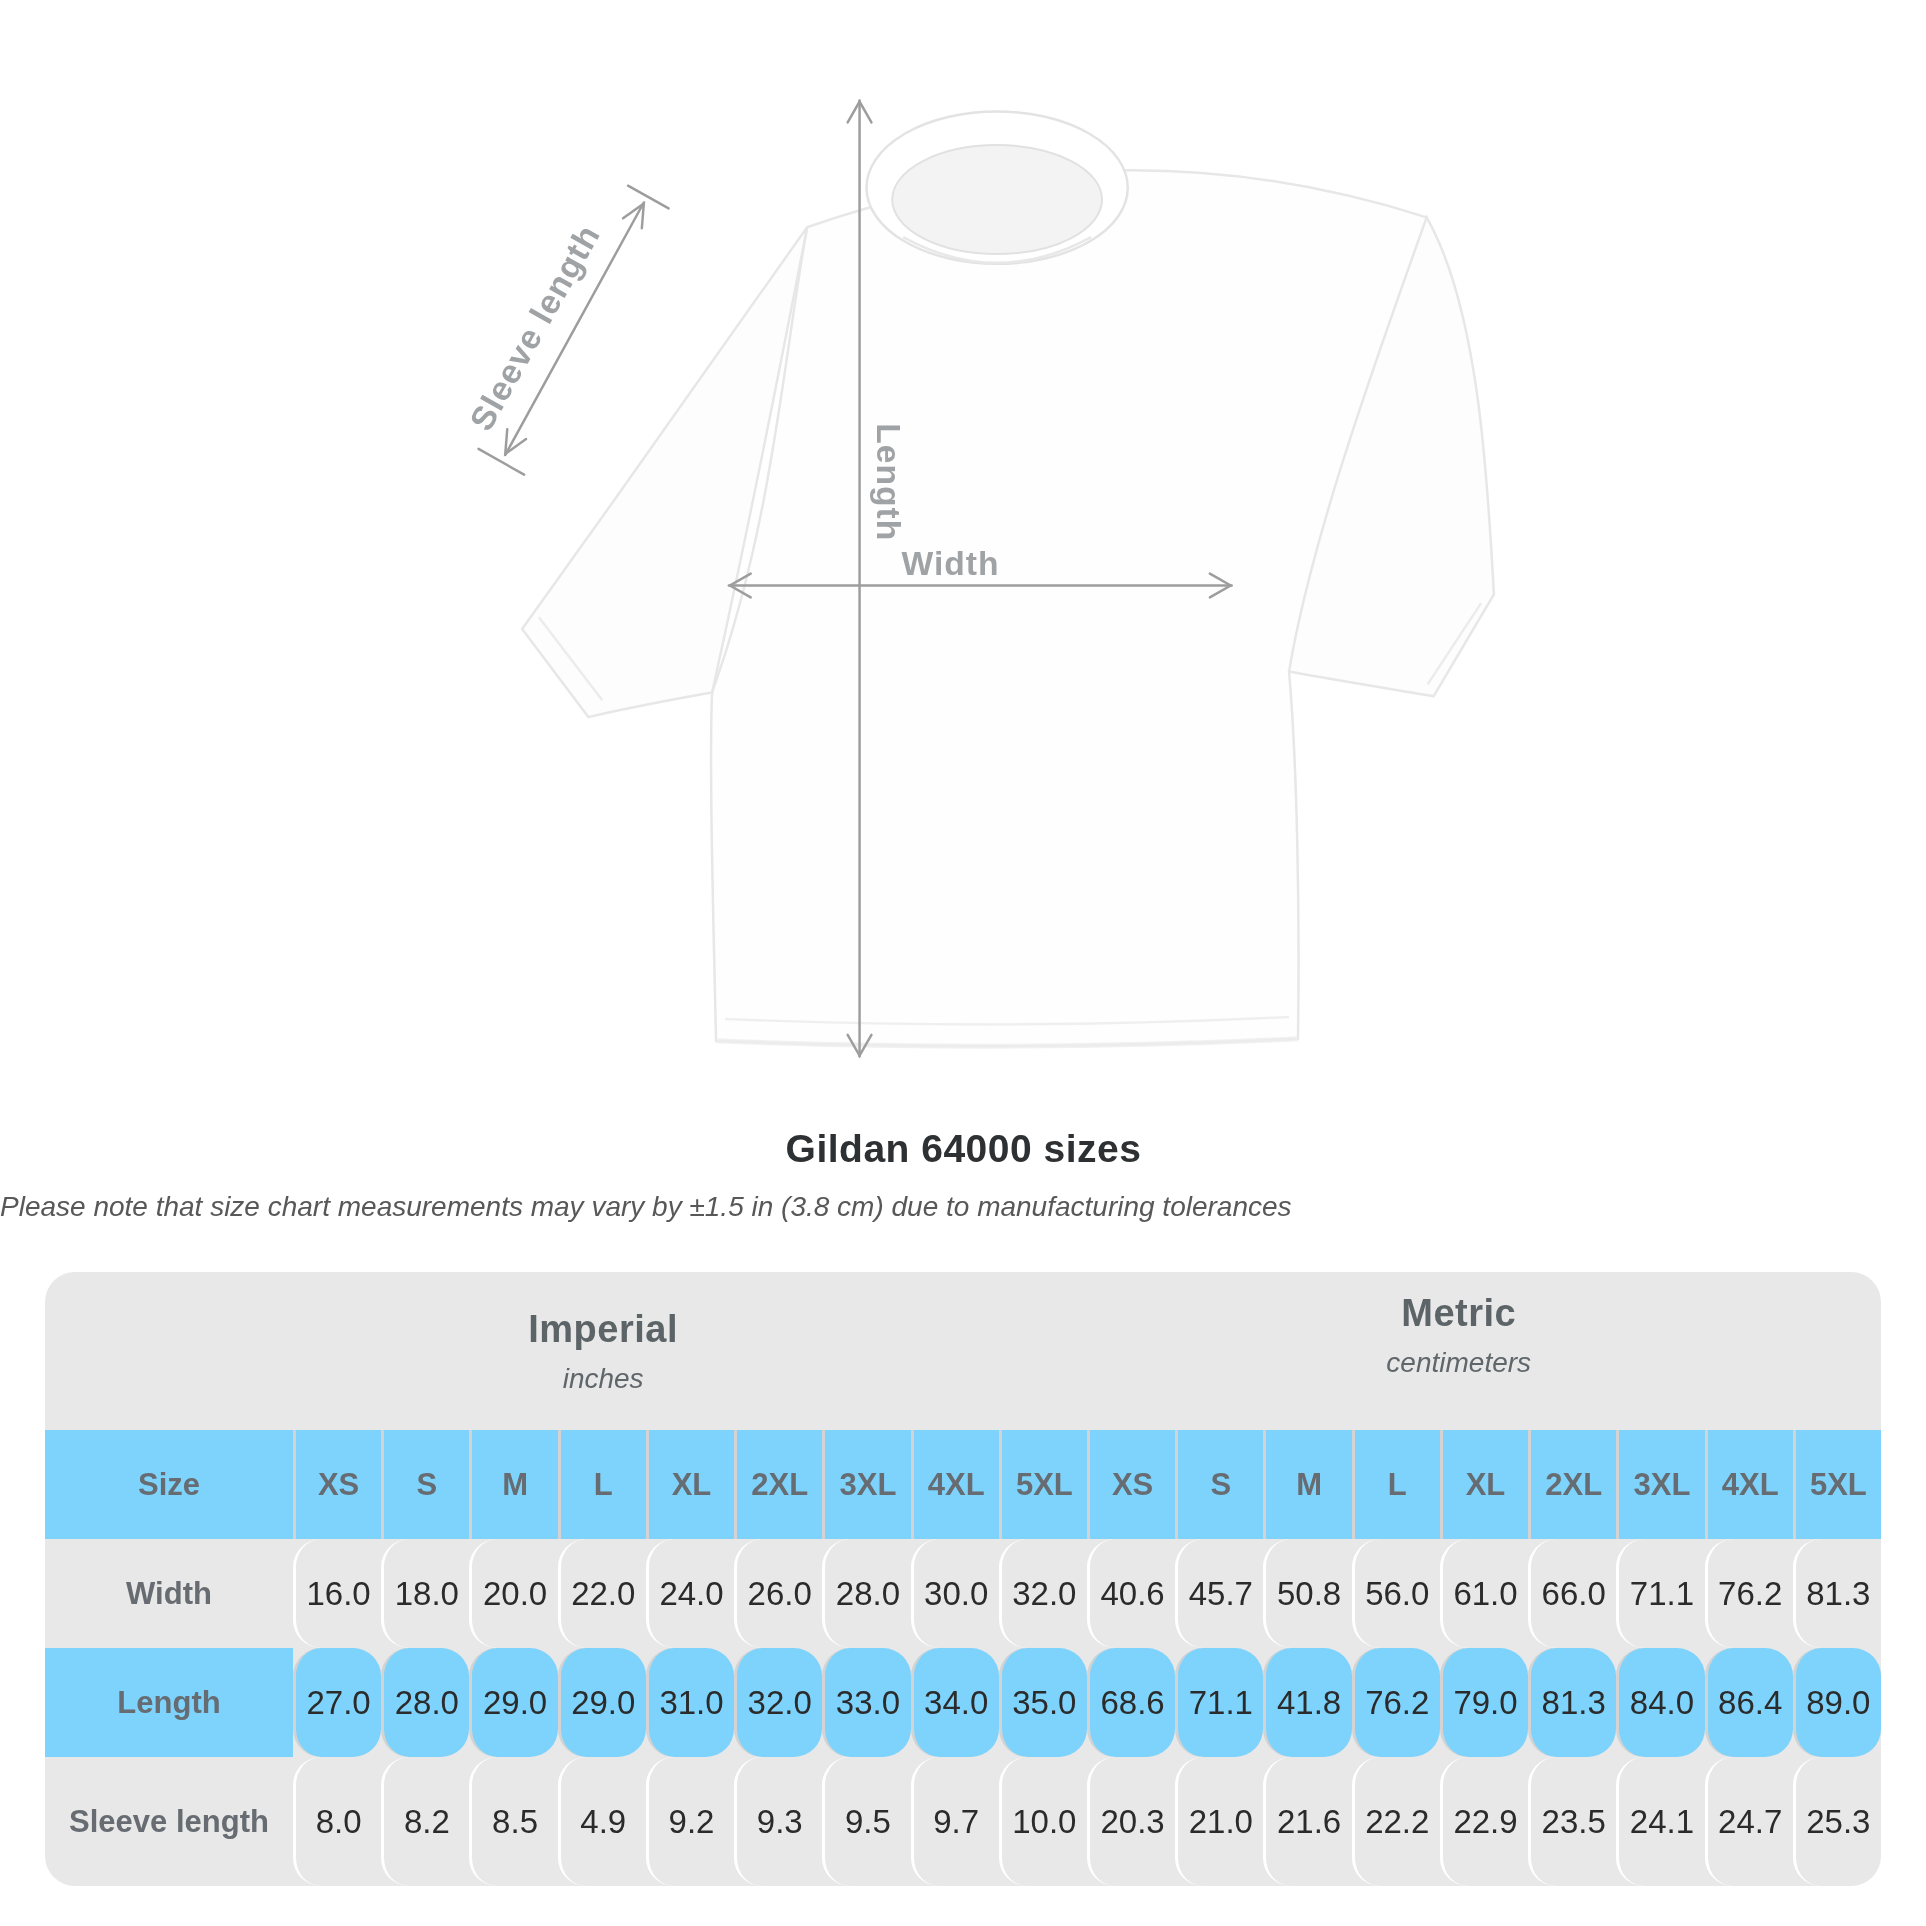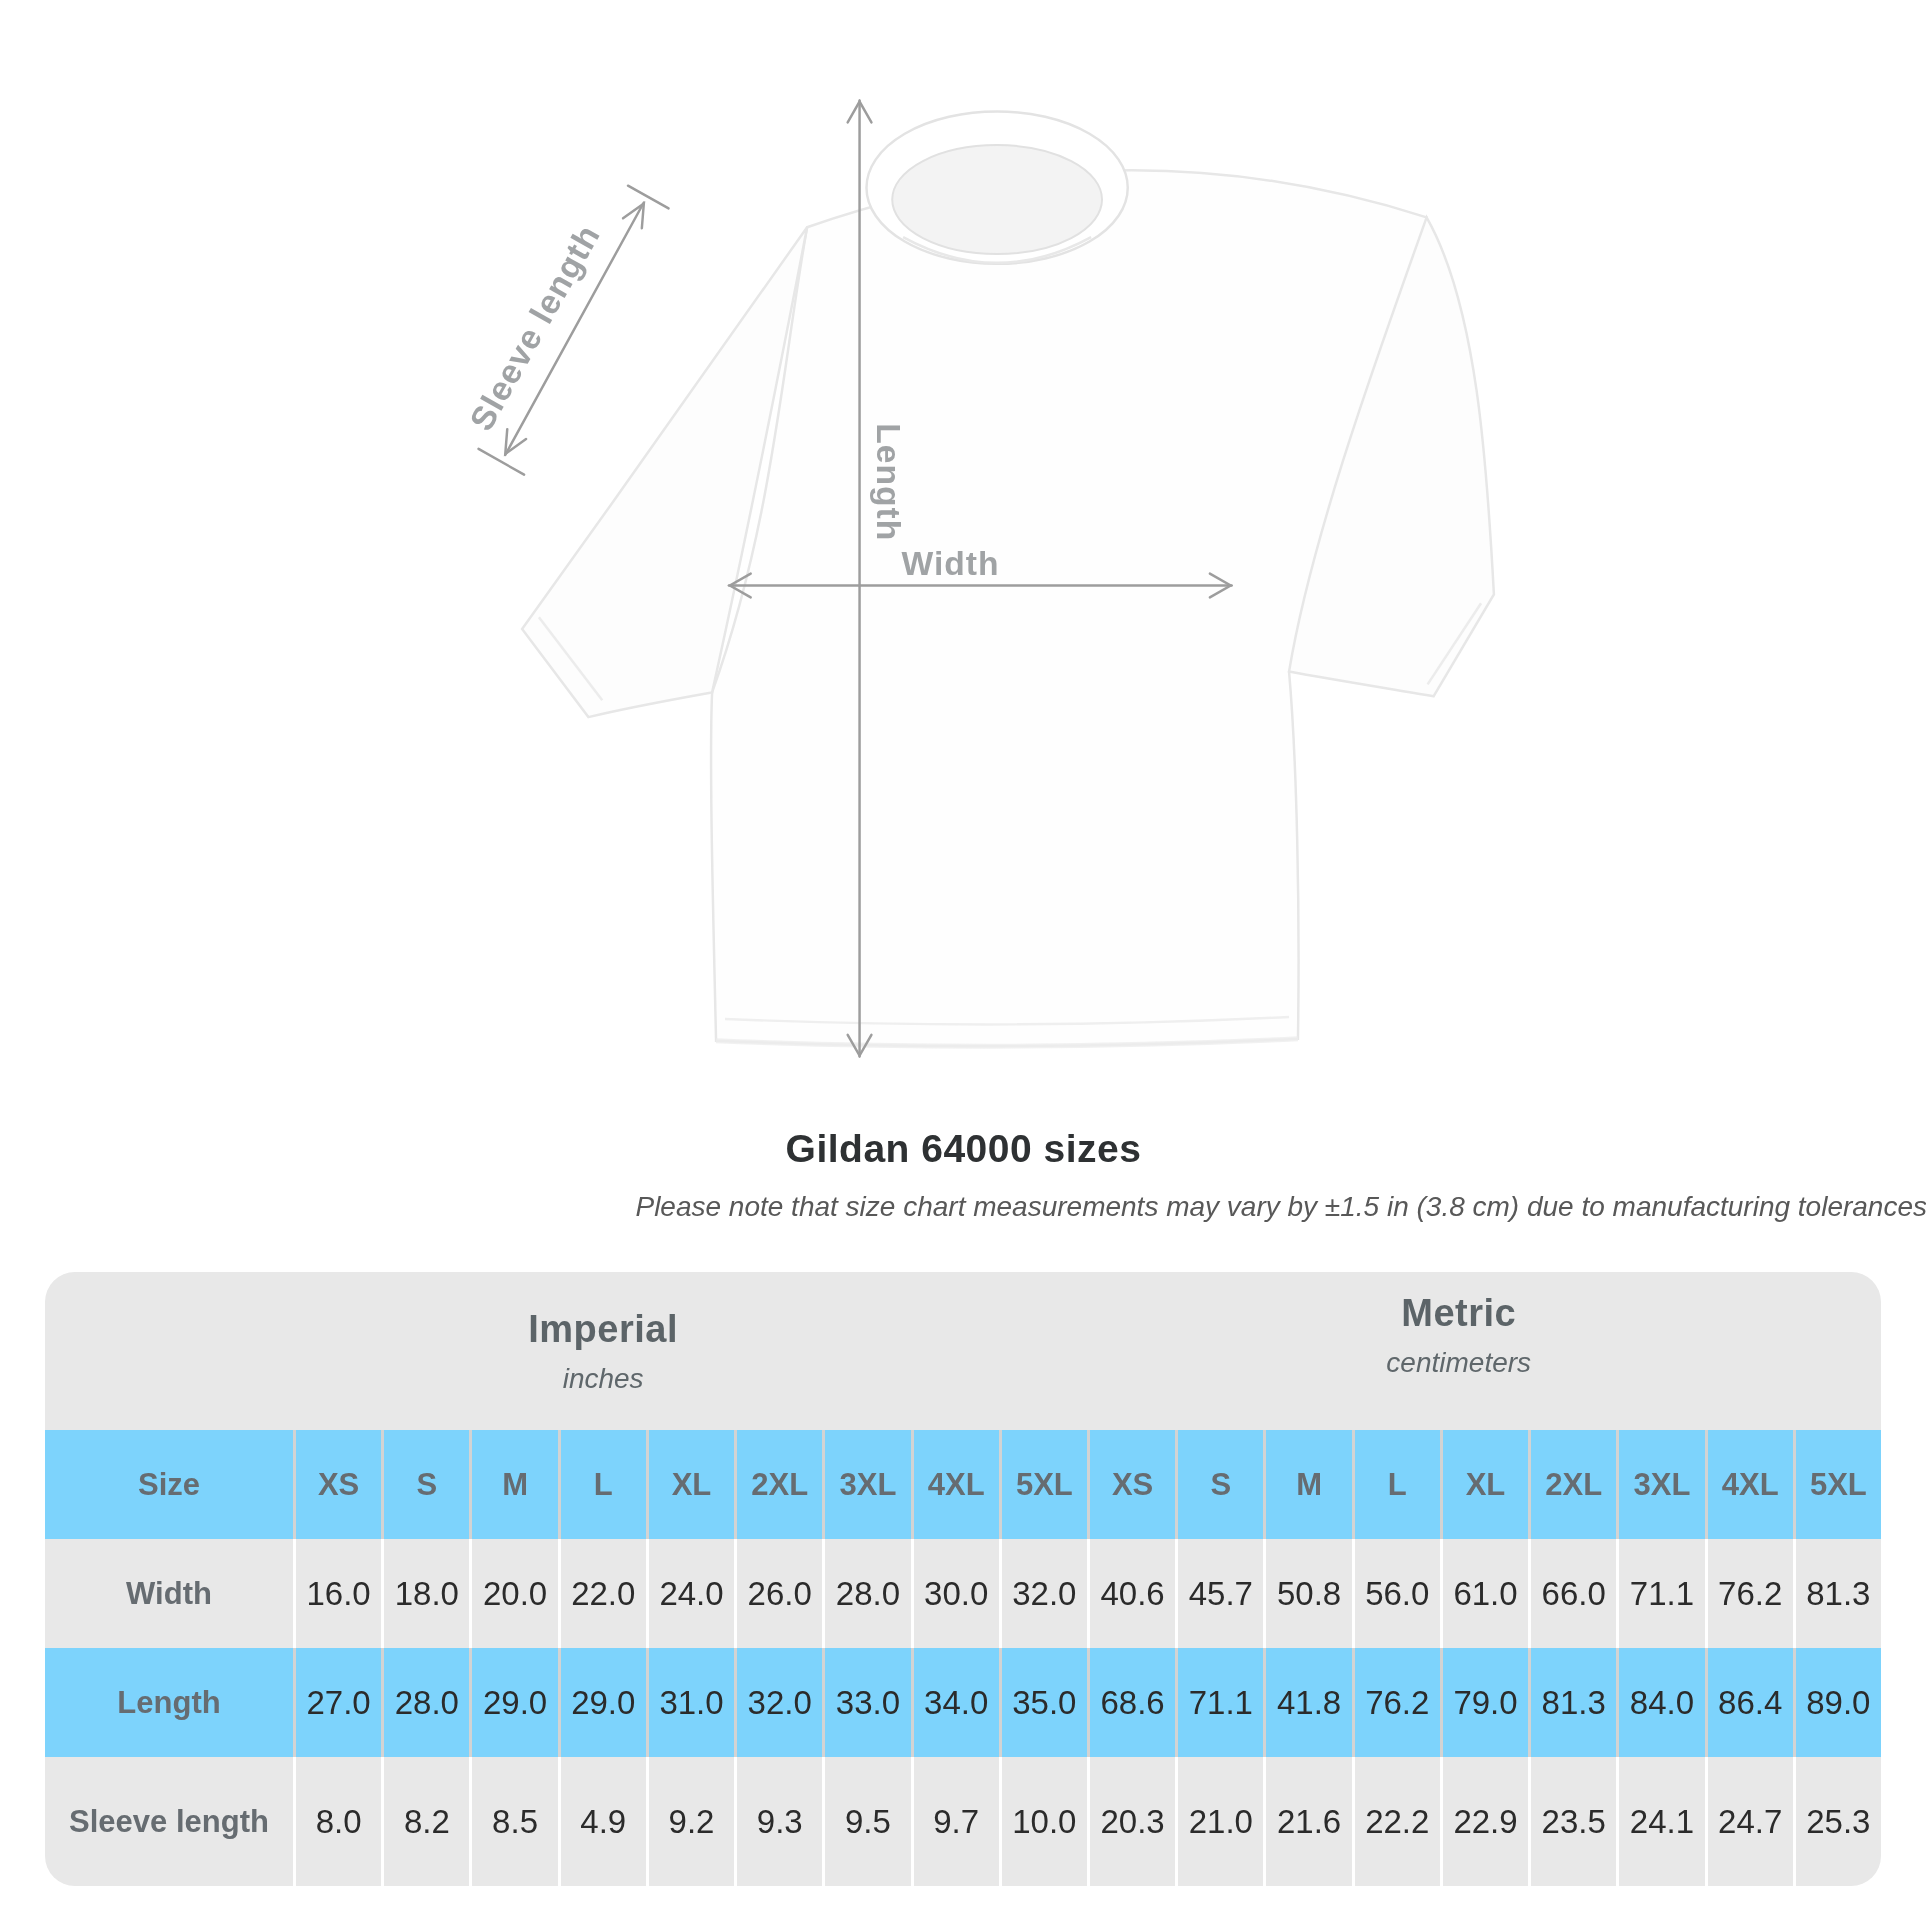--- a/index.html
+++ b/index.html
@@ -8,21 +8,21 @@
     font-family:"Liberation Sans", sans-serif;
   }
   
   .figure{position:absolute;left:416px;top:59px;width:1089px;height:1049px;}
   
   .title{
     position:absolute;top:1127px;left:0;right:0;margin:0;text-align:center;
     font-size:39px;font-weight:bold;color:#2e3133;letter-spacing:0.5px;
   }
   .subtitle{
-    position:absolute;top:1191px;left:0;right:0;margin:0;text-align:right;
+    position:absolute;top:1191px;left:0;right:0;margin:0;text-align:left;
     font-size:28px;font-style:italic;color:#585858;
   }
   
   .panel{
     position:absolute;left:45px;top:1272px;width:1836px;height:614px;
     background:#e8e8e8;border-radius:30px;overflow:hidden;
   }
   .band{position:relative;height:158px;}
   .sec{position:absolute;transform:translateX(-50%);text-align:center;color:#5c6468;}
   .sec-imp{left:30.4%;top:36px;}
@@ -38,21 +38,21 @@
   .c{
     display:flex;align-items:center;justify-content:center;
     border-left:3px solid transparent;
   }
   .c.first{border-left:none;}
   .row-white{background:#7dd3fc;}
   .row-white:not(.first){border-left-color:#d3d3d3;}
   .row-gray{background:transparent;}
   .row-gray:not(.first){border-left-color:#ffffff;}
   .lab{font-weight:bold;color:#666c71;font-size:31px;}
-  .val{color:#2b2b2b;font-size:33px;}
+  .val{color:#2b2b2b;font-size:33px;border-radius:28px;}
   
   .ann-label{fill:#a0a3a5;font-family:"Liberation Sans",sans-serif;font-weight:bold;font-size:34px;letter-spacing:1px;}
 </style>
 </head>
 <body>
 
 <div class="stage">
 
   <svg class="figure" viewBox="0 0 1100 1060">
 

